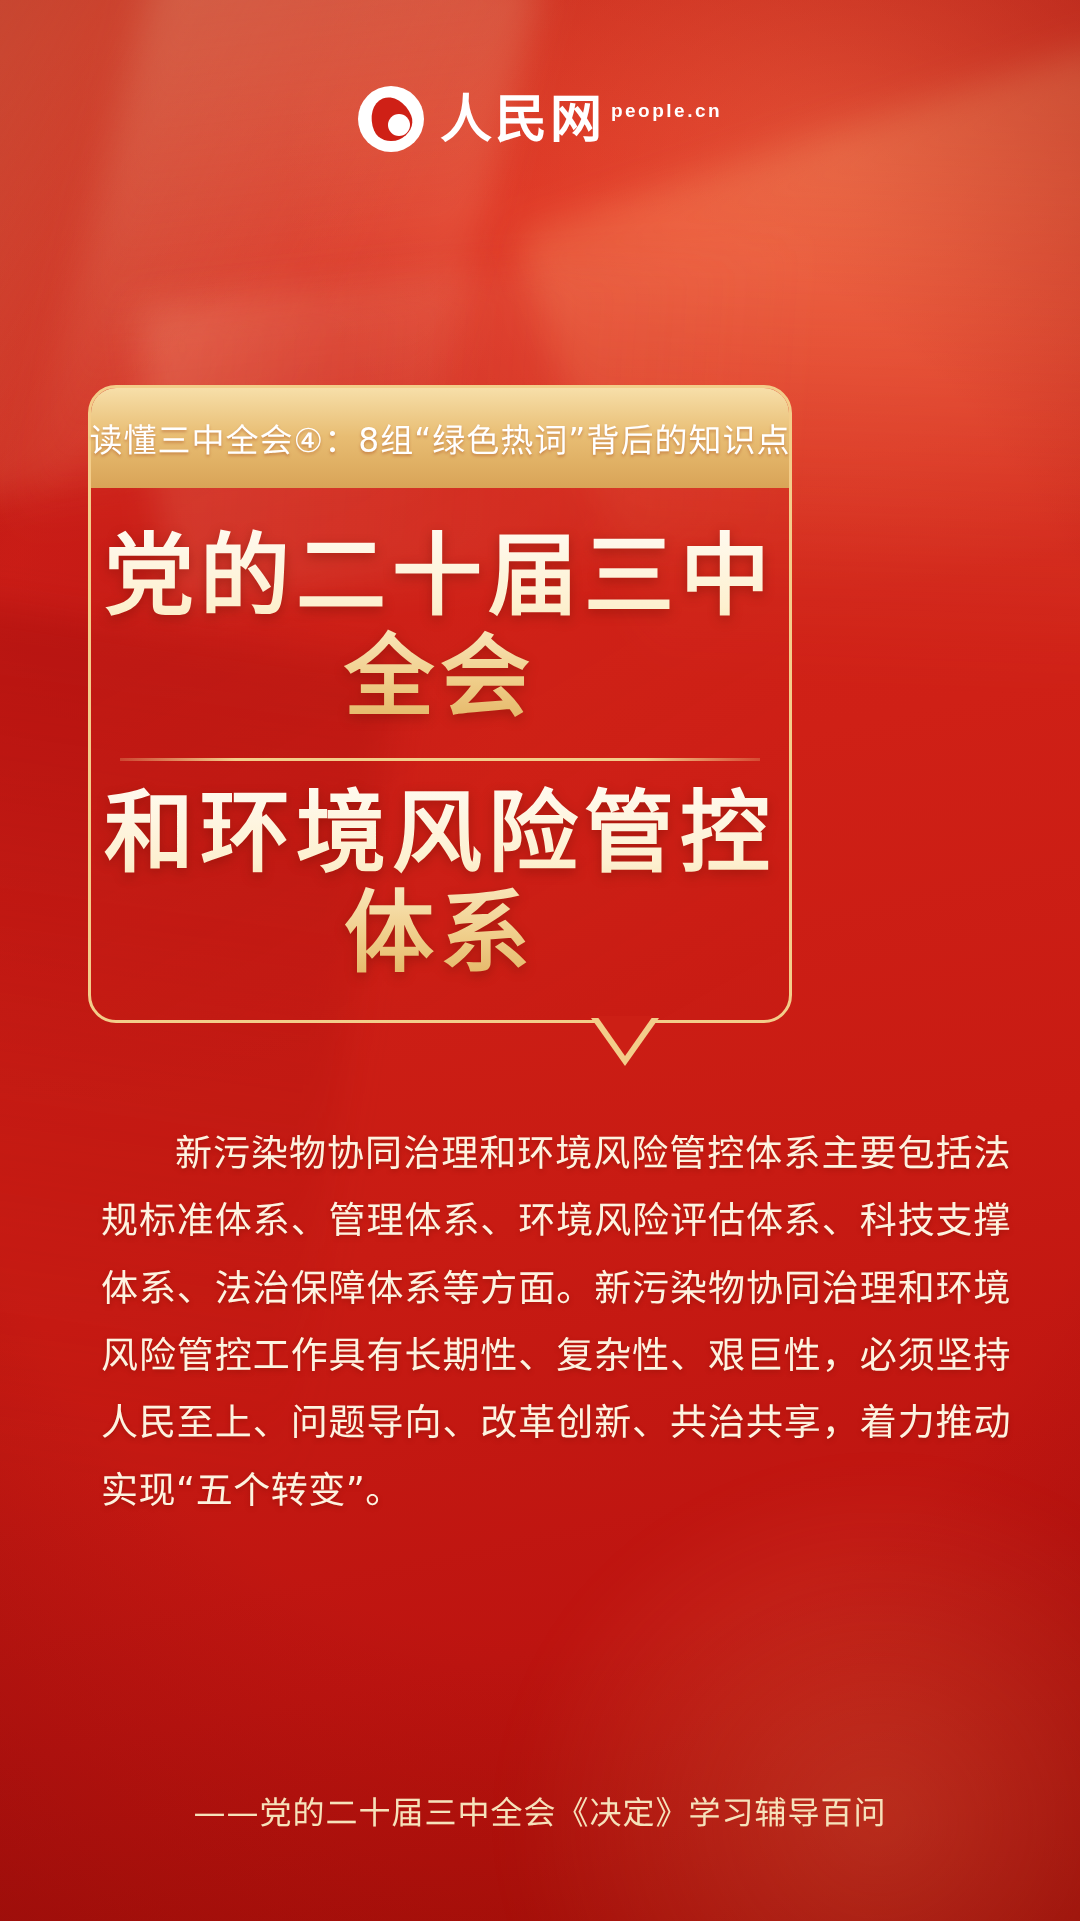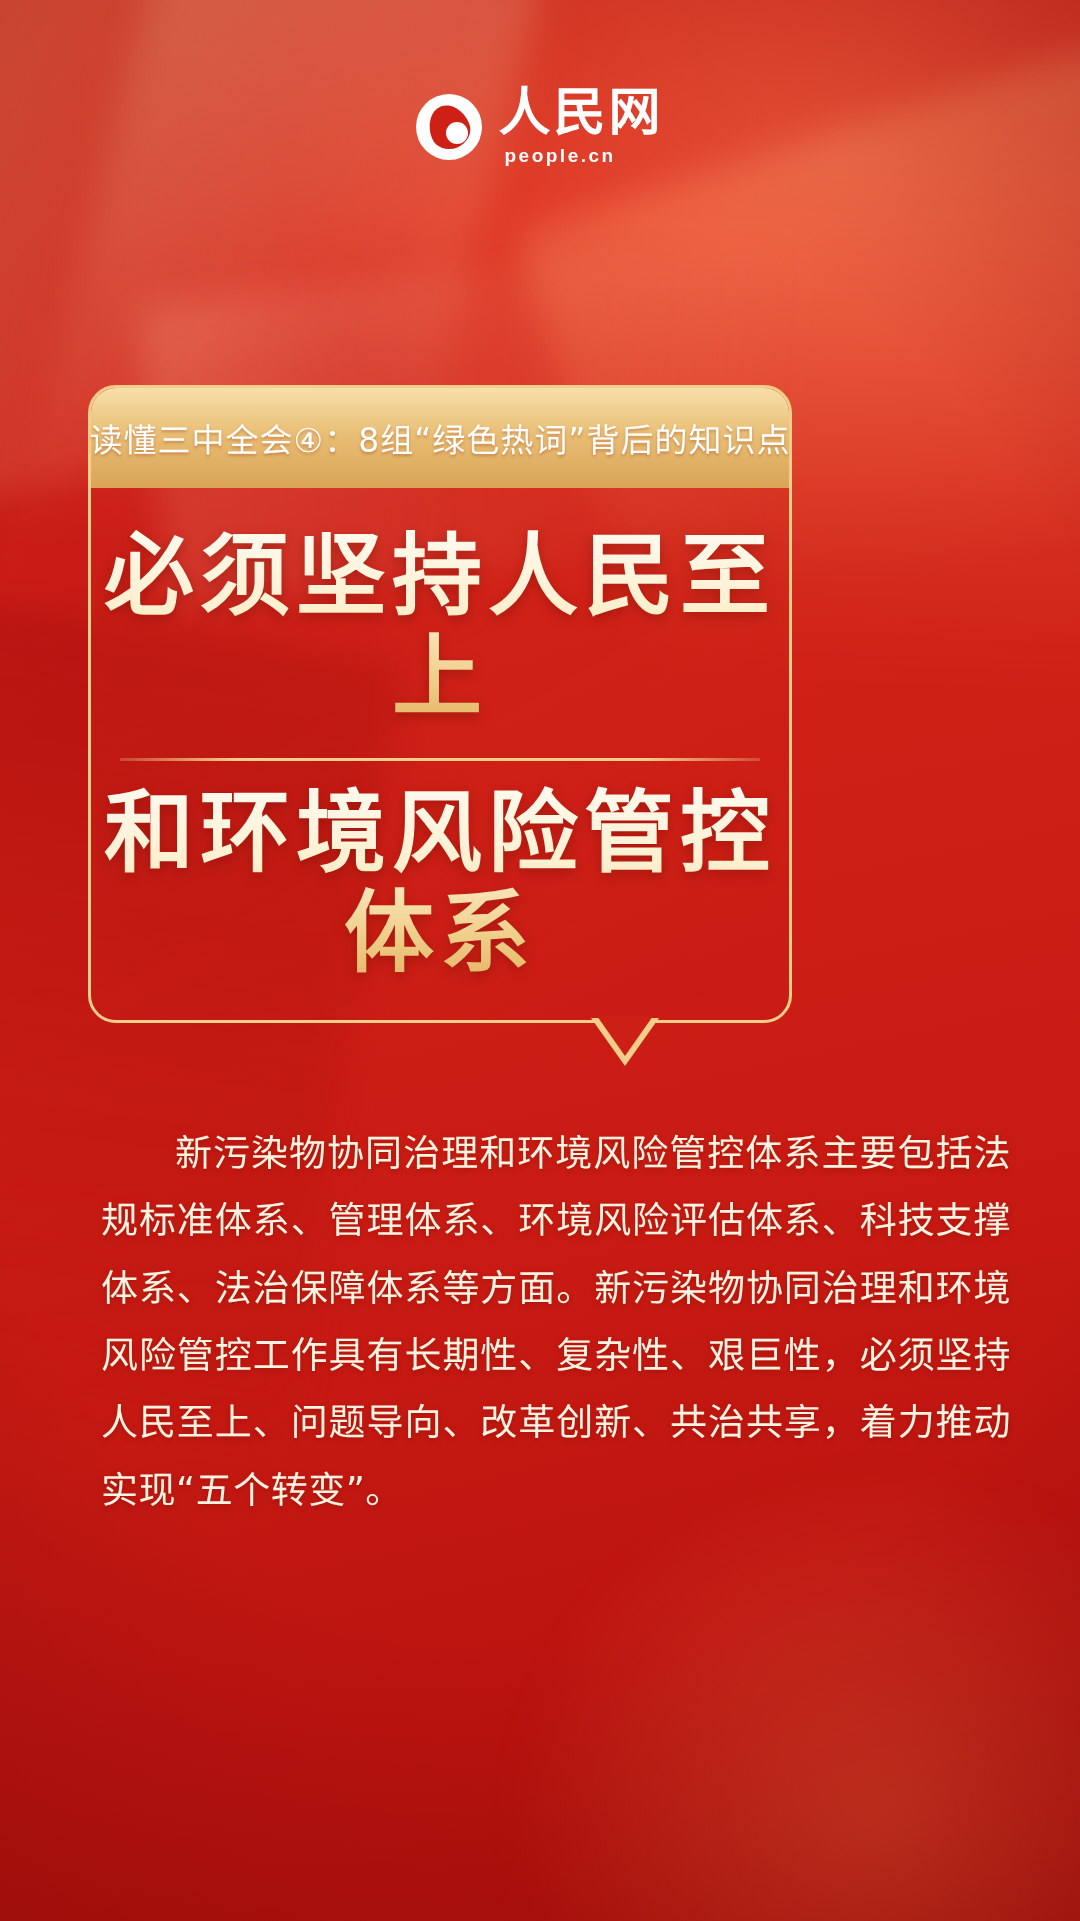--- a/index.html
+++ b/index.html
@@ -100,21 +100,21 @@
   }
   .logo-mark::before {
     content: "";
     position: absolute;
     left: 30px; top: 28px;
     width: 22px; height: 22px;
     border-radius: 50%;
     background: #ffffff;
     z-index: 2;
   }
-  .logo-text { display: flex; flex-direction: column; align-items: flex-start; }
+  .logo-text { display: flex; flex-direction: row; align-items: flex-start; }
   .logo-cn {
     font-size: 52px;
     font-weight: 700;
     color: #ffffff;
     letter-spacing: 3px;
     line-height: 1;
     font-family: "DejaVu Sans", "Liberation Sans", sans-serif;
   }
   .logo-en {
     font-size: 19px;
@@ -250,25 +250,26 @@
         <div class="logo-en">people.cn</div>
       </div>
     </div>
   </div>
 
   <div class="card">
     <div class="card-header">
       <div class="card-header-text">读懂三中全会④：8组“绿色热词”背后的知识点</div>
     </div>
 
-    <div class="headline">必须坚持人民至上</div>
+    <div class="headline">党的二十届三中全会</div>
 
     <div class="headline-divider"></div>
 
     <div class="headline second">和环境风险管控体系</div>
 
     <div class="card-tail"></div>
   </div>
 
   <div class="body-text">新污染物协同治理和环境风险管控体系主要包括法规标准体系、管理体系、环境风险评估体系、科技支撑体系、法治保障体系等方面。新污染物协同治理和环境风险管控工作具有长期性、复杂性、艰巨性，必须坚持人民至上、问题导向、改革创新、共治共享，着力推动实现“五个转变”。</div>
 
+  <div class="footer">——党的二十届三中全会《决定》学习辅导百问</div>
 
 </div>
 
 </body></html>

